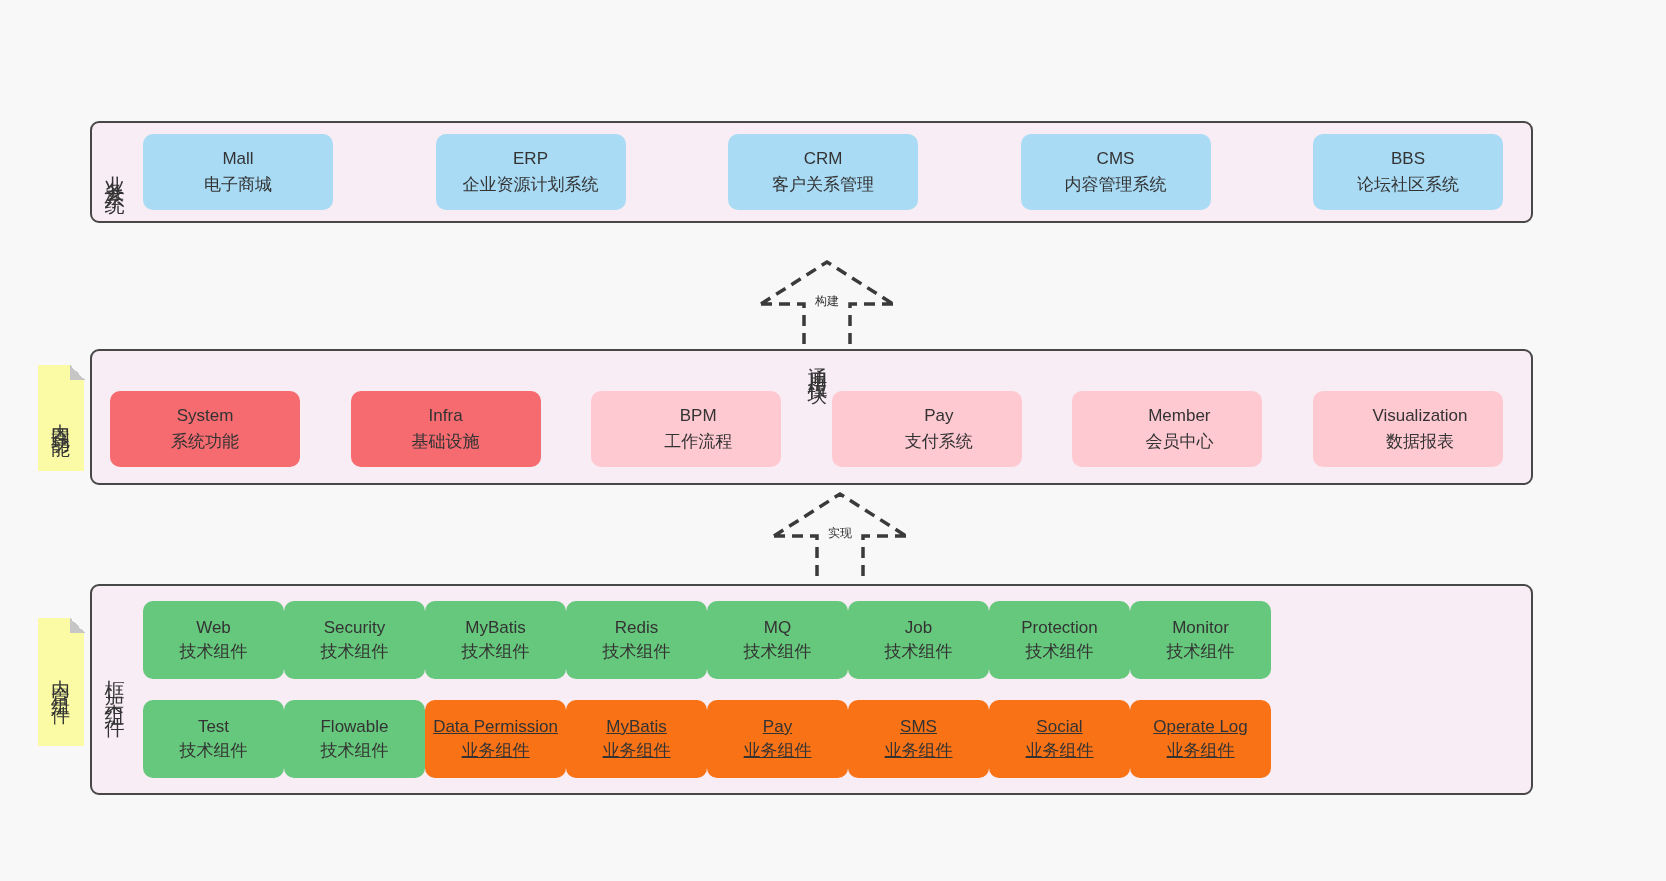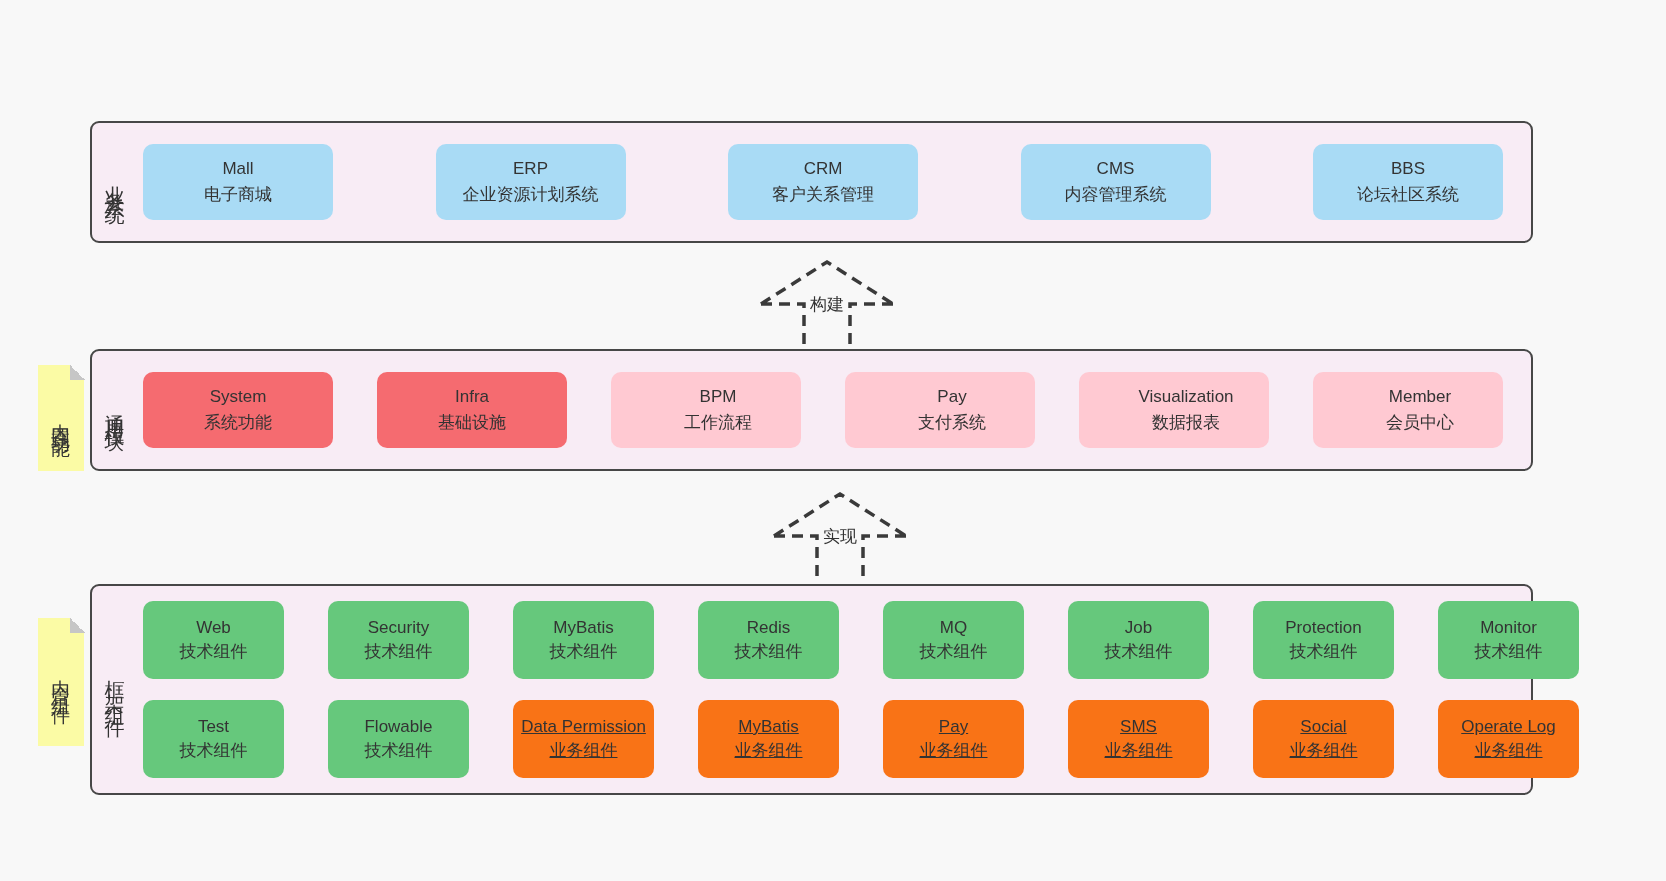--- a/index.html
+++ b/index.html
@@ -12,22 +12,22 @@
     color:#333333;
   }
   .band {
     position:absolute; left:90px; width:1443px;
     background:#f8ecf5;
     border:2px solid #474747;
     border-radius:9px;
     box-sizing:border-box;
     display:flex;
   }
-  .band1 { top:121px; height:122px; }
-  .band2 { top:349px; height:122px; }
+  .band1 { top:121px; height:102px; }
+  .band2 { top:349px; height:136px;flex-direction:column; }
   .band3 { top:584px; height:211px; }
   .band-label {
     margin-left:13px;
     align-self:center;
     writing-mode:vertical-lr;
     text-orientation:upright;
     font-size:20px;
     letter-spacing:6px;
     line-height:1;
     white-space:nowrap;
@@ -39,21 +39,21 @@
     justify-content:space-between;
     align-items:center;
     padding:0 28px 0 18px;
   }
   .band-boxes.two-rows {
     flex-direction:column;
     justify-content:center;
     gap:21px;
     padding:17px 28px 17px 18px;
   }
-  .row { display:flex; justify-content:flex-start; width:100%;gap:44px; }
+  .row { display:flex; justify-content:flex-start; width:100%; }
   .box {
     border-radius:10px;
     display:flex;
     flex-direction:column;
     justify-content:center;
     align-items:center;
     text-align:center;
     font-size:17px;
     line-height:26px;
     padding:0 8px;
@@ -91,21 +91,21 @@
   .arrow { position:absolute; width:148px; height:88px; }
   .arrow1 { left:753px; top:257px; }
   .arrow2 { left:766px; top:489px; }
   .arrow svg { display:block; width:148px; height:88px; }
   .arrow-label {
     position:absolute;
     left:50%; top:34px;
     transform:translateX(-50%);
     background:#f8f8f8;
     padding:2px 4px;
-    font-size:17px;
+    font-size:12px;
     white-space:nowrap;
   }
 </style>
 </head>
 <body>
 
 <section class="band band1">
   <div class="band-label">业务系统</div>
   <div class="band-boxes">
     <div class="box wide blue">
@@ -156,26 +156,26 @@
     </div>
     <div class="box wide pink">
       <div>BPM</div>
       <div>工作流程</div>
     </div>
     <div class="box wide pink">
       <div>Pay</div>
       <div>支付系统</div>
     </div>
     <div class="box wide pink">
+      <div>Member</div>
+      <div>会员中心</div>
+    </div>
+    <div class="box wide pink">
       <div>Visualization</div>
       <div>数据报表</div>
-    </div>
-    <div class="box wide pink">
-      <div>Member</div>
-      <div>会员中心</div>
     </div>
   </div>
 </section>
 
 <div class="arrow arrow2">
   <svg viewBox="0 0 148 88">
     <path d="M8 47 L74 5 L140 47 M8 47 H51 V88 M140 47 H97 V88" fill="none" stroke="#3a3a3a" stroke-width="3.5" stroke-dasharray="11 7"></path>
   </svg>
   <div class="arrow-label">实现</div>
 </div>

